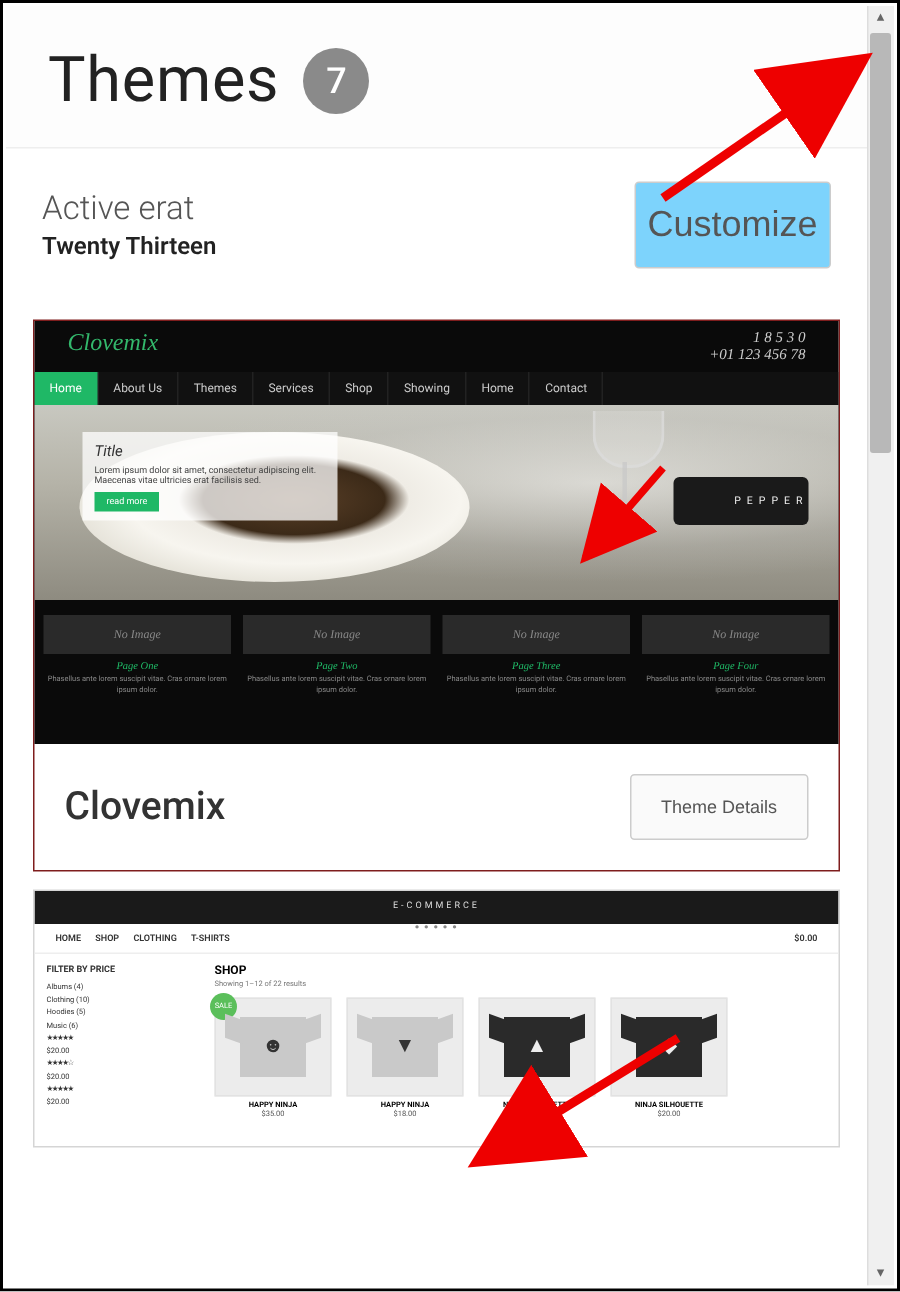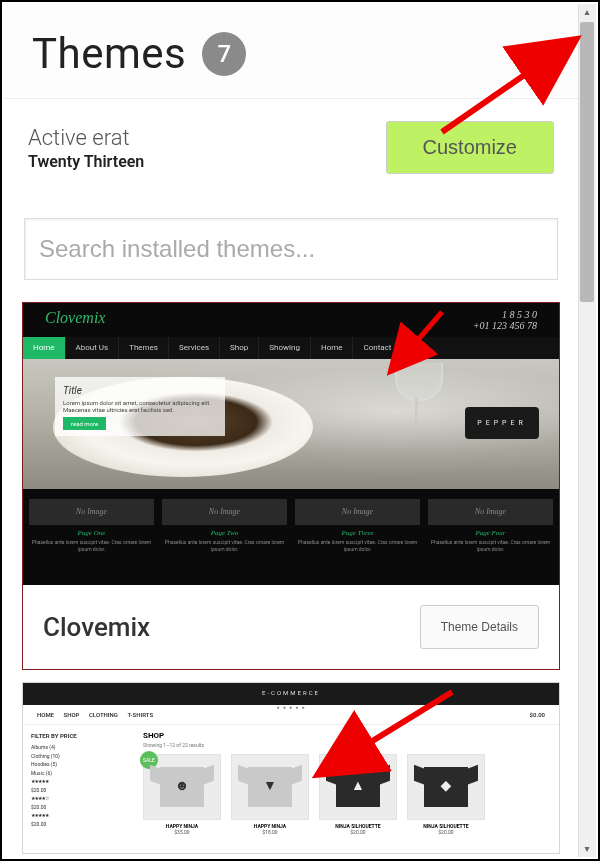--- a/index.html
+++ b/index.html
@@ -103,25 +103,25 @@
     color: #555;
     font-weight: 300;
   }
   .active-theme-text .name {
     font-size: 16px;
     color: #222;
     font-weight: 600;
     margin-top: 2px;
   }
   .customize-btn {
-    padding: 14px 36px;
+    padding: 14px 8px;
     border: 1px solid #ccc;
-    background: #bef264;
+    background: #7dd3fc;
     color: #555;
-    font-size: 20px;
+    font-size: 24px;
     cursor: pointer;
     border-radius: 3px;
   }
 
   .search-wrap {
     padding: 18px 20px 14px 20px;
   }
   .search-input {
     width: 100%;
     padding: 16px 14px;
@@ -215,28 +215,28 @@
     content: "";
     position: absolute;
     top: 34px; left: 20px;
     width: 3px; height: 28px;
     background: rgba(200,200,200,0.7);
   }
   .clov-pepper {
     position: absolute;
     right: 20px;
     top: 48px;
-    width: 74px;
+    width: 90px;
     height: 32px;
     background: #1a1a1a;
     border-radius: 4px;
     color: #eee;
     font-size: 7px;
     letter-spacing: 4px;
-    text-align: center;
+    text-align: right;
     line-height: 32px;
   }
   .clov-caption {
     position: absolute;
     left: 32px;
     top: 18px;
     width: 170px;
     background: rgba(255,255,255,0.75);
     padding: 8px 8px 6px 8px;
     font-size: 6px;
@@ -440,23 +440,20 @@
       </div>
 
       <div class="active-theme-row">
         <div class="active-theme-text">
           <div class="label">Active erat</div>
           <div class="name">Twenty Thirteen</div>
         </div>
         <button class="customize-btn">Customize</button>
       </div>
 
-      <div class="search-wrap">
-        <input class="search-input" type="text" placeholder="Search installed themes..." style="">
-      </div>
 
       <div class="theme-card">
         <div class="theme-thumb">
           <div class="clov-top">
             <span class="logo">Clovemix</span>
             <span class="phone">1&nbsp;8&nbsp;5&nbsp;3&nbsp;0<br>+01 123 456 78</span>
           </div>
           <div class="clov-nav">
             <span class="ni active">Home</span>
             <span class="ni">About Us</span>

